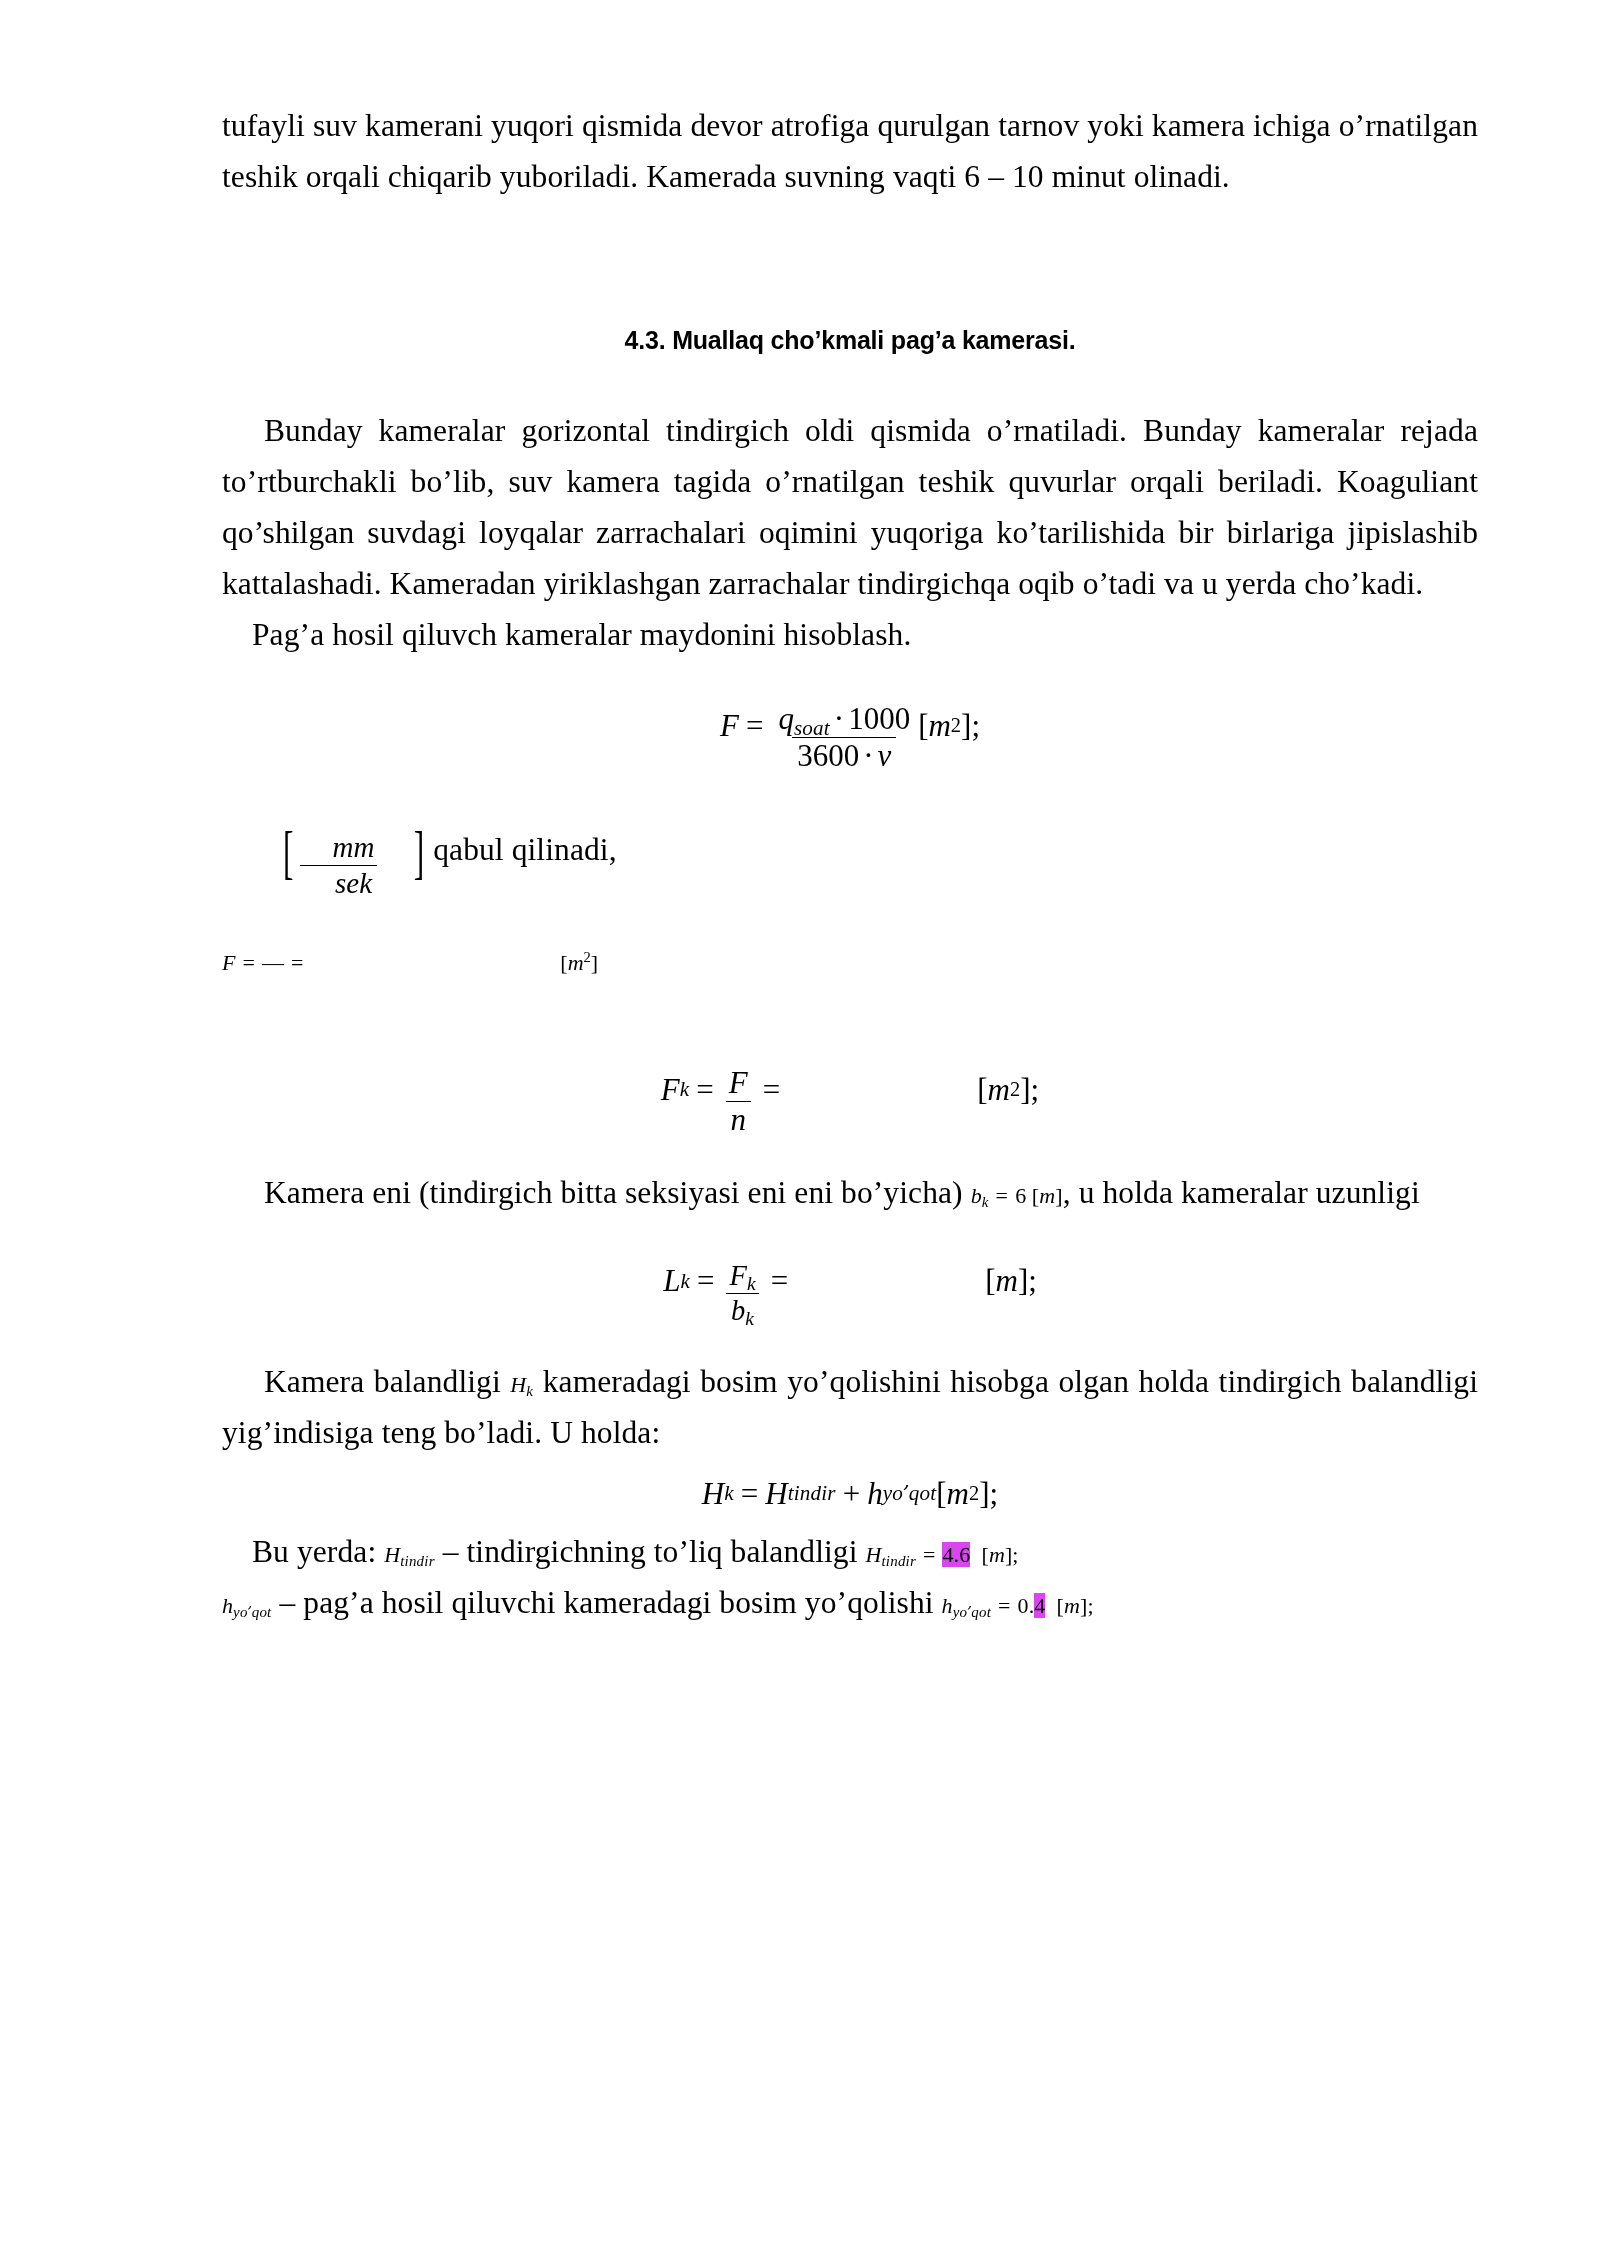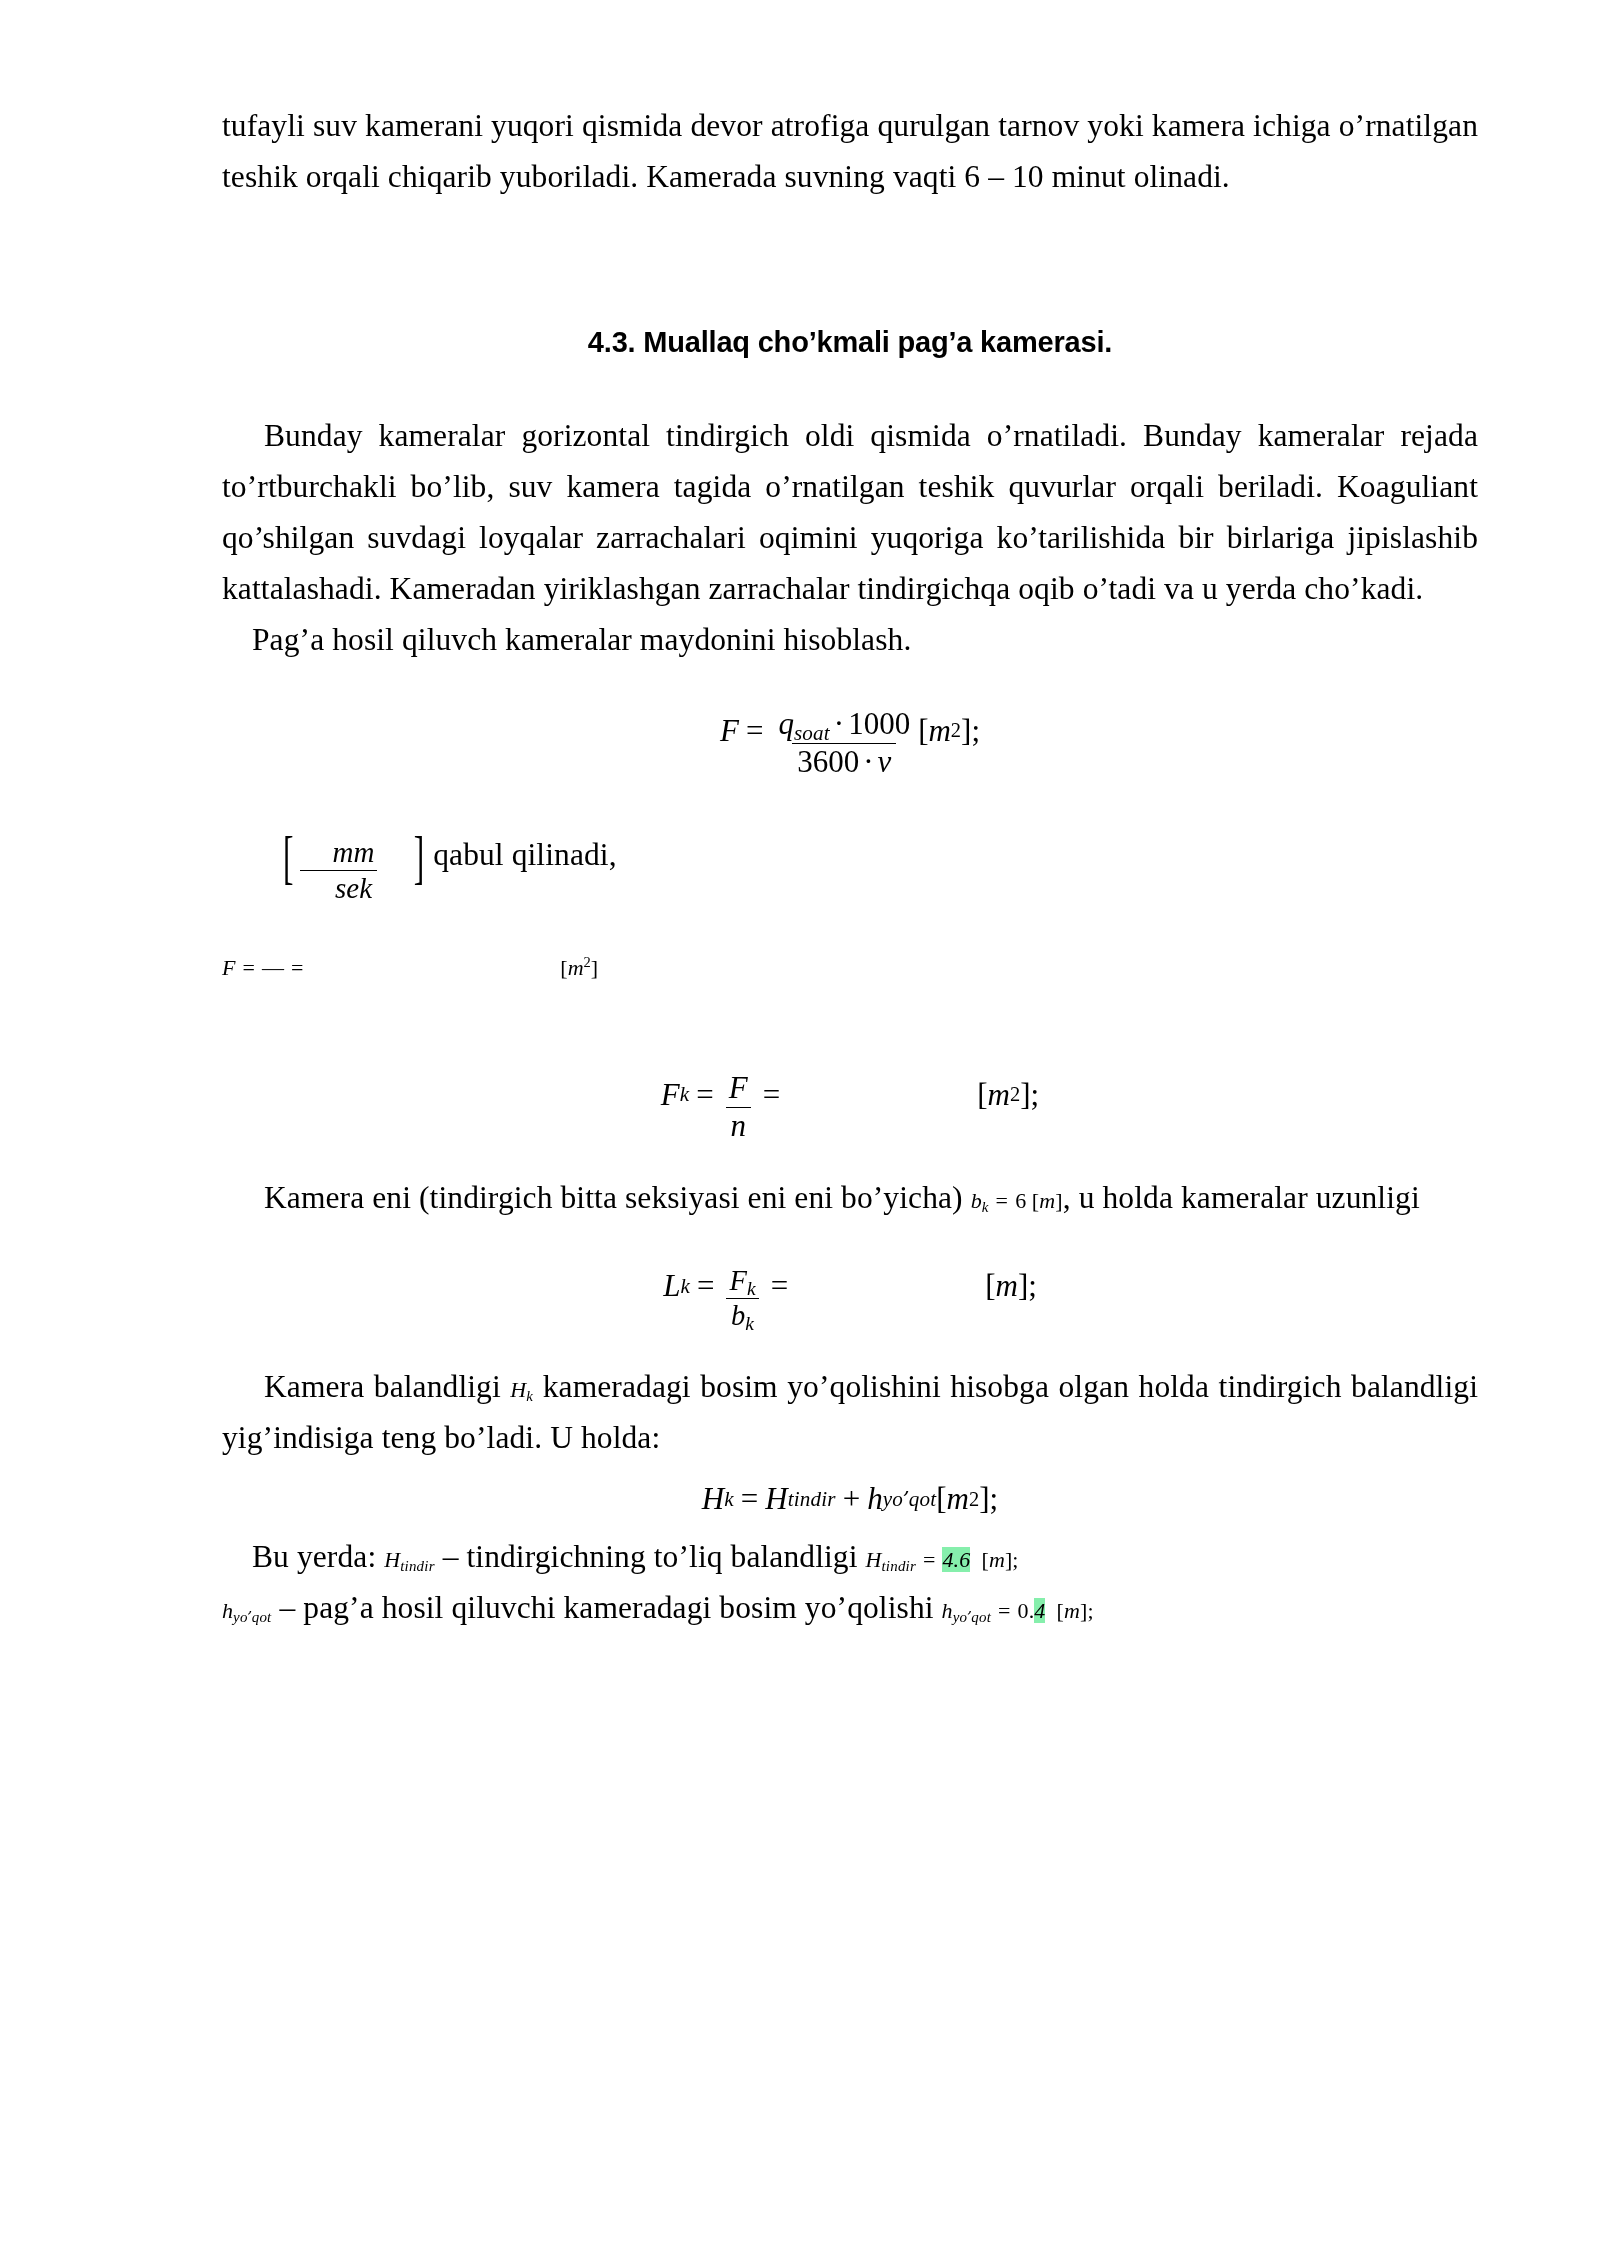--- a/index.html
+++ b/index.html
@@ -45,21 +45,21 @@
   .spacer-xs { height: 14px; }
   .spacer-s  { height: 26px; }
   .spacer-m  { height: 48px; }
   .spacer-xl { height: 96px; }
 
   
   h2.section-title {
     margin: 0;
     font-family: "Liberation Sans Narrow", "Liberation Sans", sans-serif;
     font-weight: bold;
-    font-size: 29px;
+    font-size: 25px;
     line-height: 1.3;
     text-align: center;
     letter-spacing: -0.2px;
   }
 
   
   .math {
     font-family: "Liberation Serif", "DejaVu Serif", serif;
     font-style: italic;
     font-size: 22px;
@@ -128,22 +128,21 @@
     transform: scaleY(1.9);
     transform-origin: center;
     padding: 0 1px;
   }
   .unit-inline {
     display: inline-flex;
     align-items: center;
     vertical-align: middle;
   }
   .hl {
-    background-color: #86efac;
-    font-style: italic;
+    background-color: #d946ef;
   }
   .blank-wide { display: inline-block; width: 250px; }
   .blank-mid  { display: inline-block; width: 190px; }
   .dash-long { font-style: normal; }
 </style>
 </head>
 <body>
 
 <div class="page">
   <div class="content">

